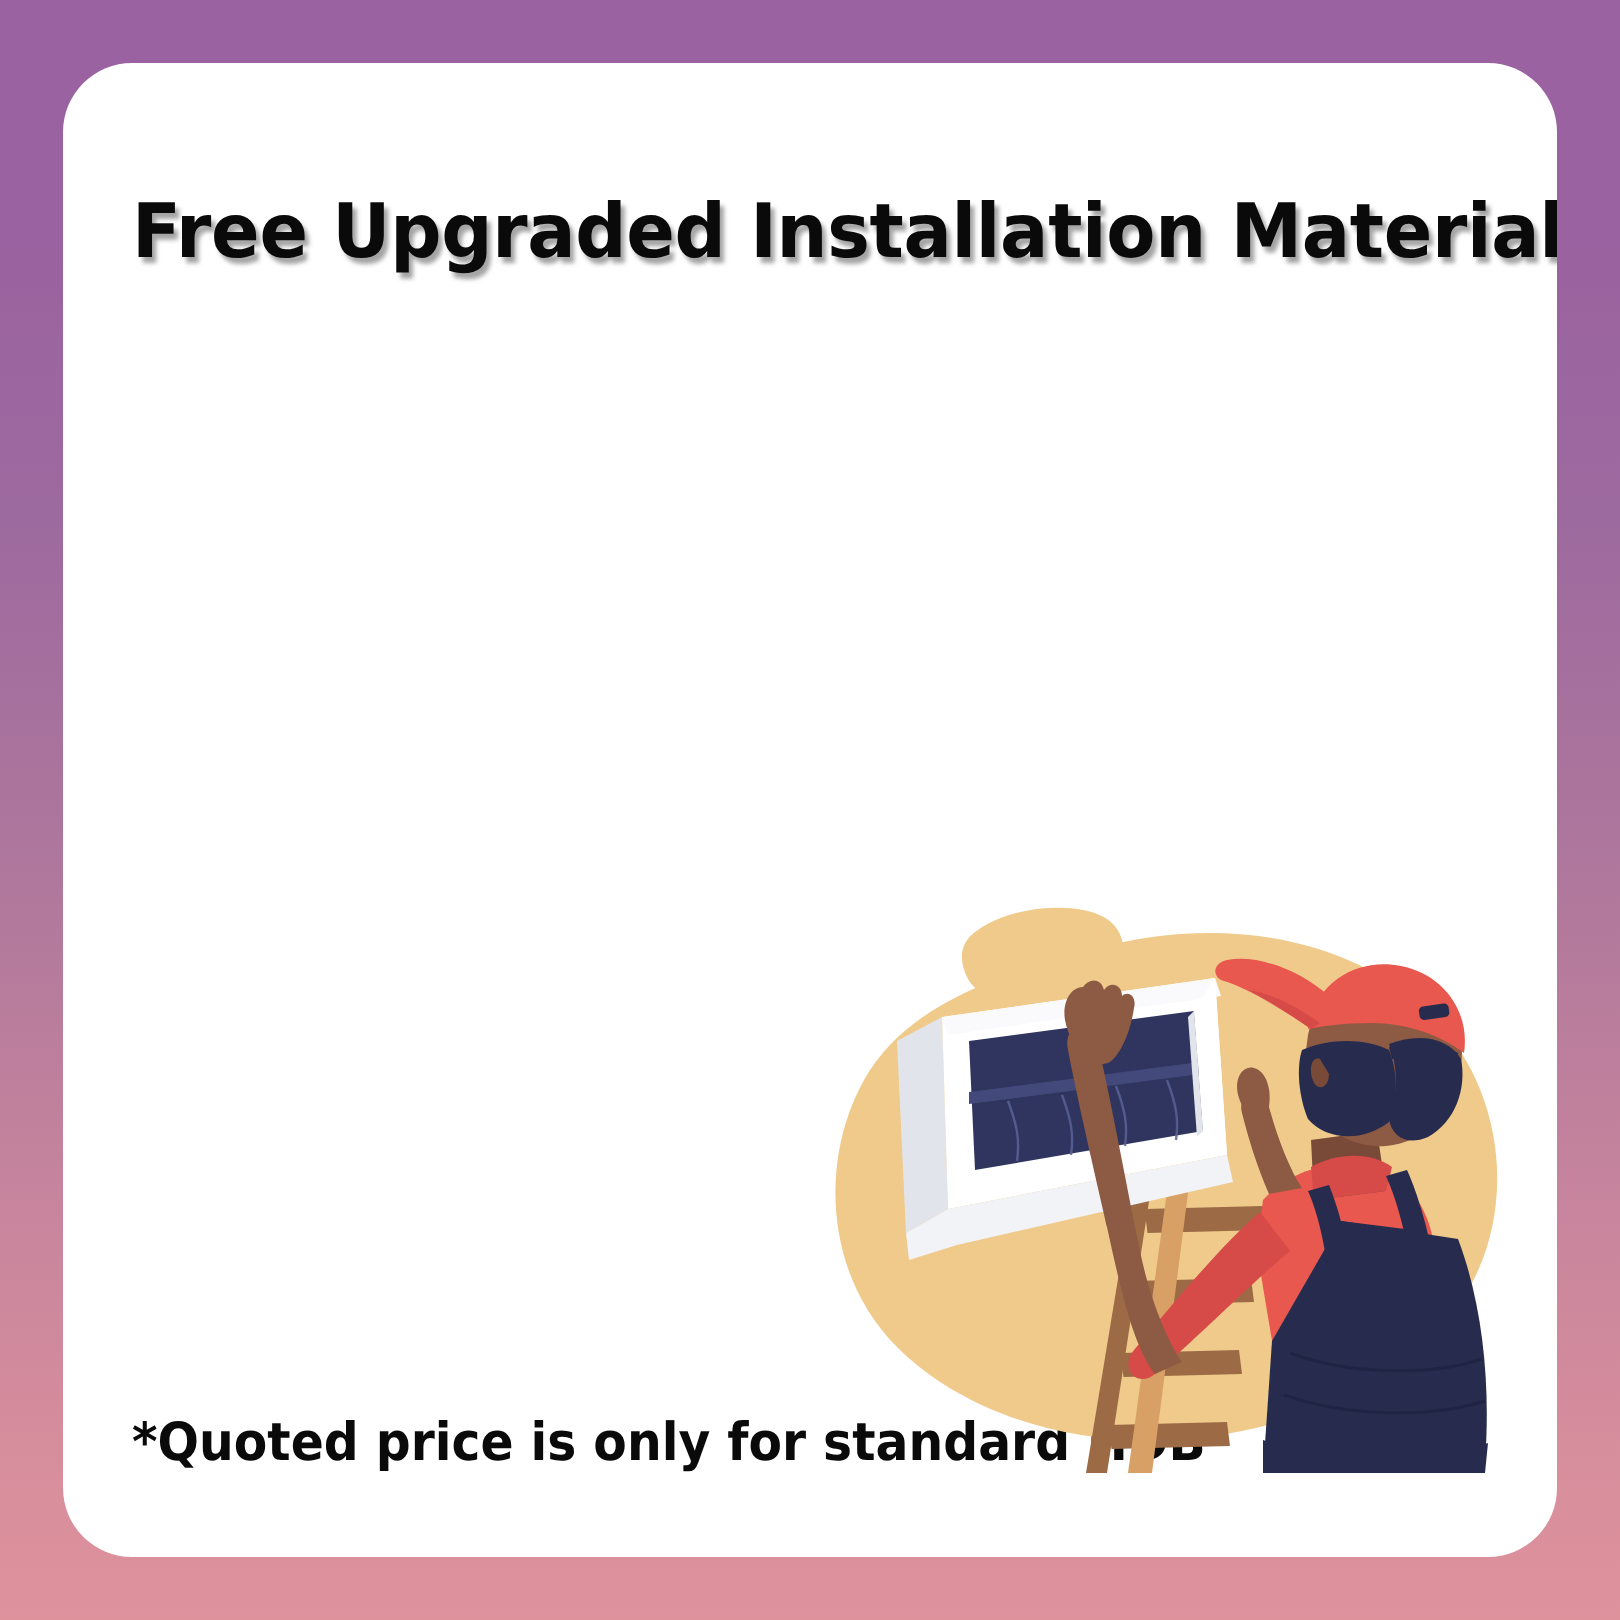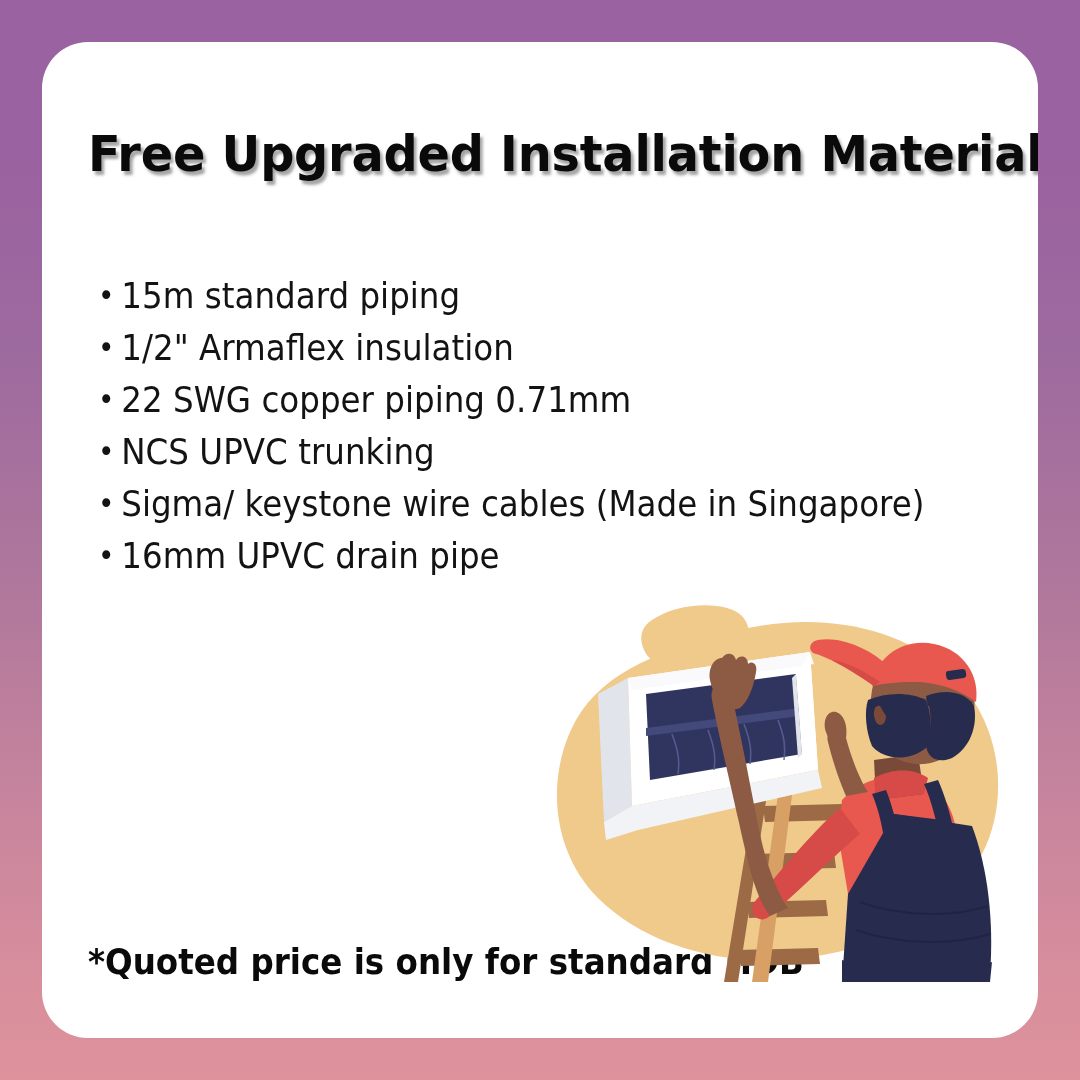--- a/index.html
+++ b/index.html
@@ -121,28 +121,20 @@
 </style>
 </head>
 <body>
 
 <div id="poster">
 
   <div id="card">
 
     <div id="headline">Free Upgraded Installation Materials:</div>
 
-    <ul id="bullets">
-      <li>15m standard piping</li>
-      <li>1/2" Armaflex insulation</li>
-      <li>22 SWG copper piping 0.71mm</li>
-      <li>NCS UPVC trunking</li>
-      <li>Sigma/ keystone wire cables (Made in Singapore)</li>
-      <li>16mm UPVC drain pipe</li>
-    </ul>
 
     <div id="footnote">*Quoted price is only for standard HDB</div>
 
     <div id="illustration">
       <svg viewBox="0 0 470 400" xmlns="http://www.w3.org/2000/svg">
 
         <path d="M110 38 C135 20 185 18 200 34 C214 49 206 72 180 82
                  C150 93 112 88 103 70 C96 56 99 45 110 38 Z" fill="#EFCA8B"></path>
 
         <path d="M198 48 C272 30 352 42 405 88 C458 134 470 214 440 272

